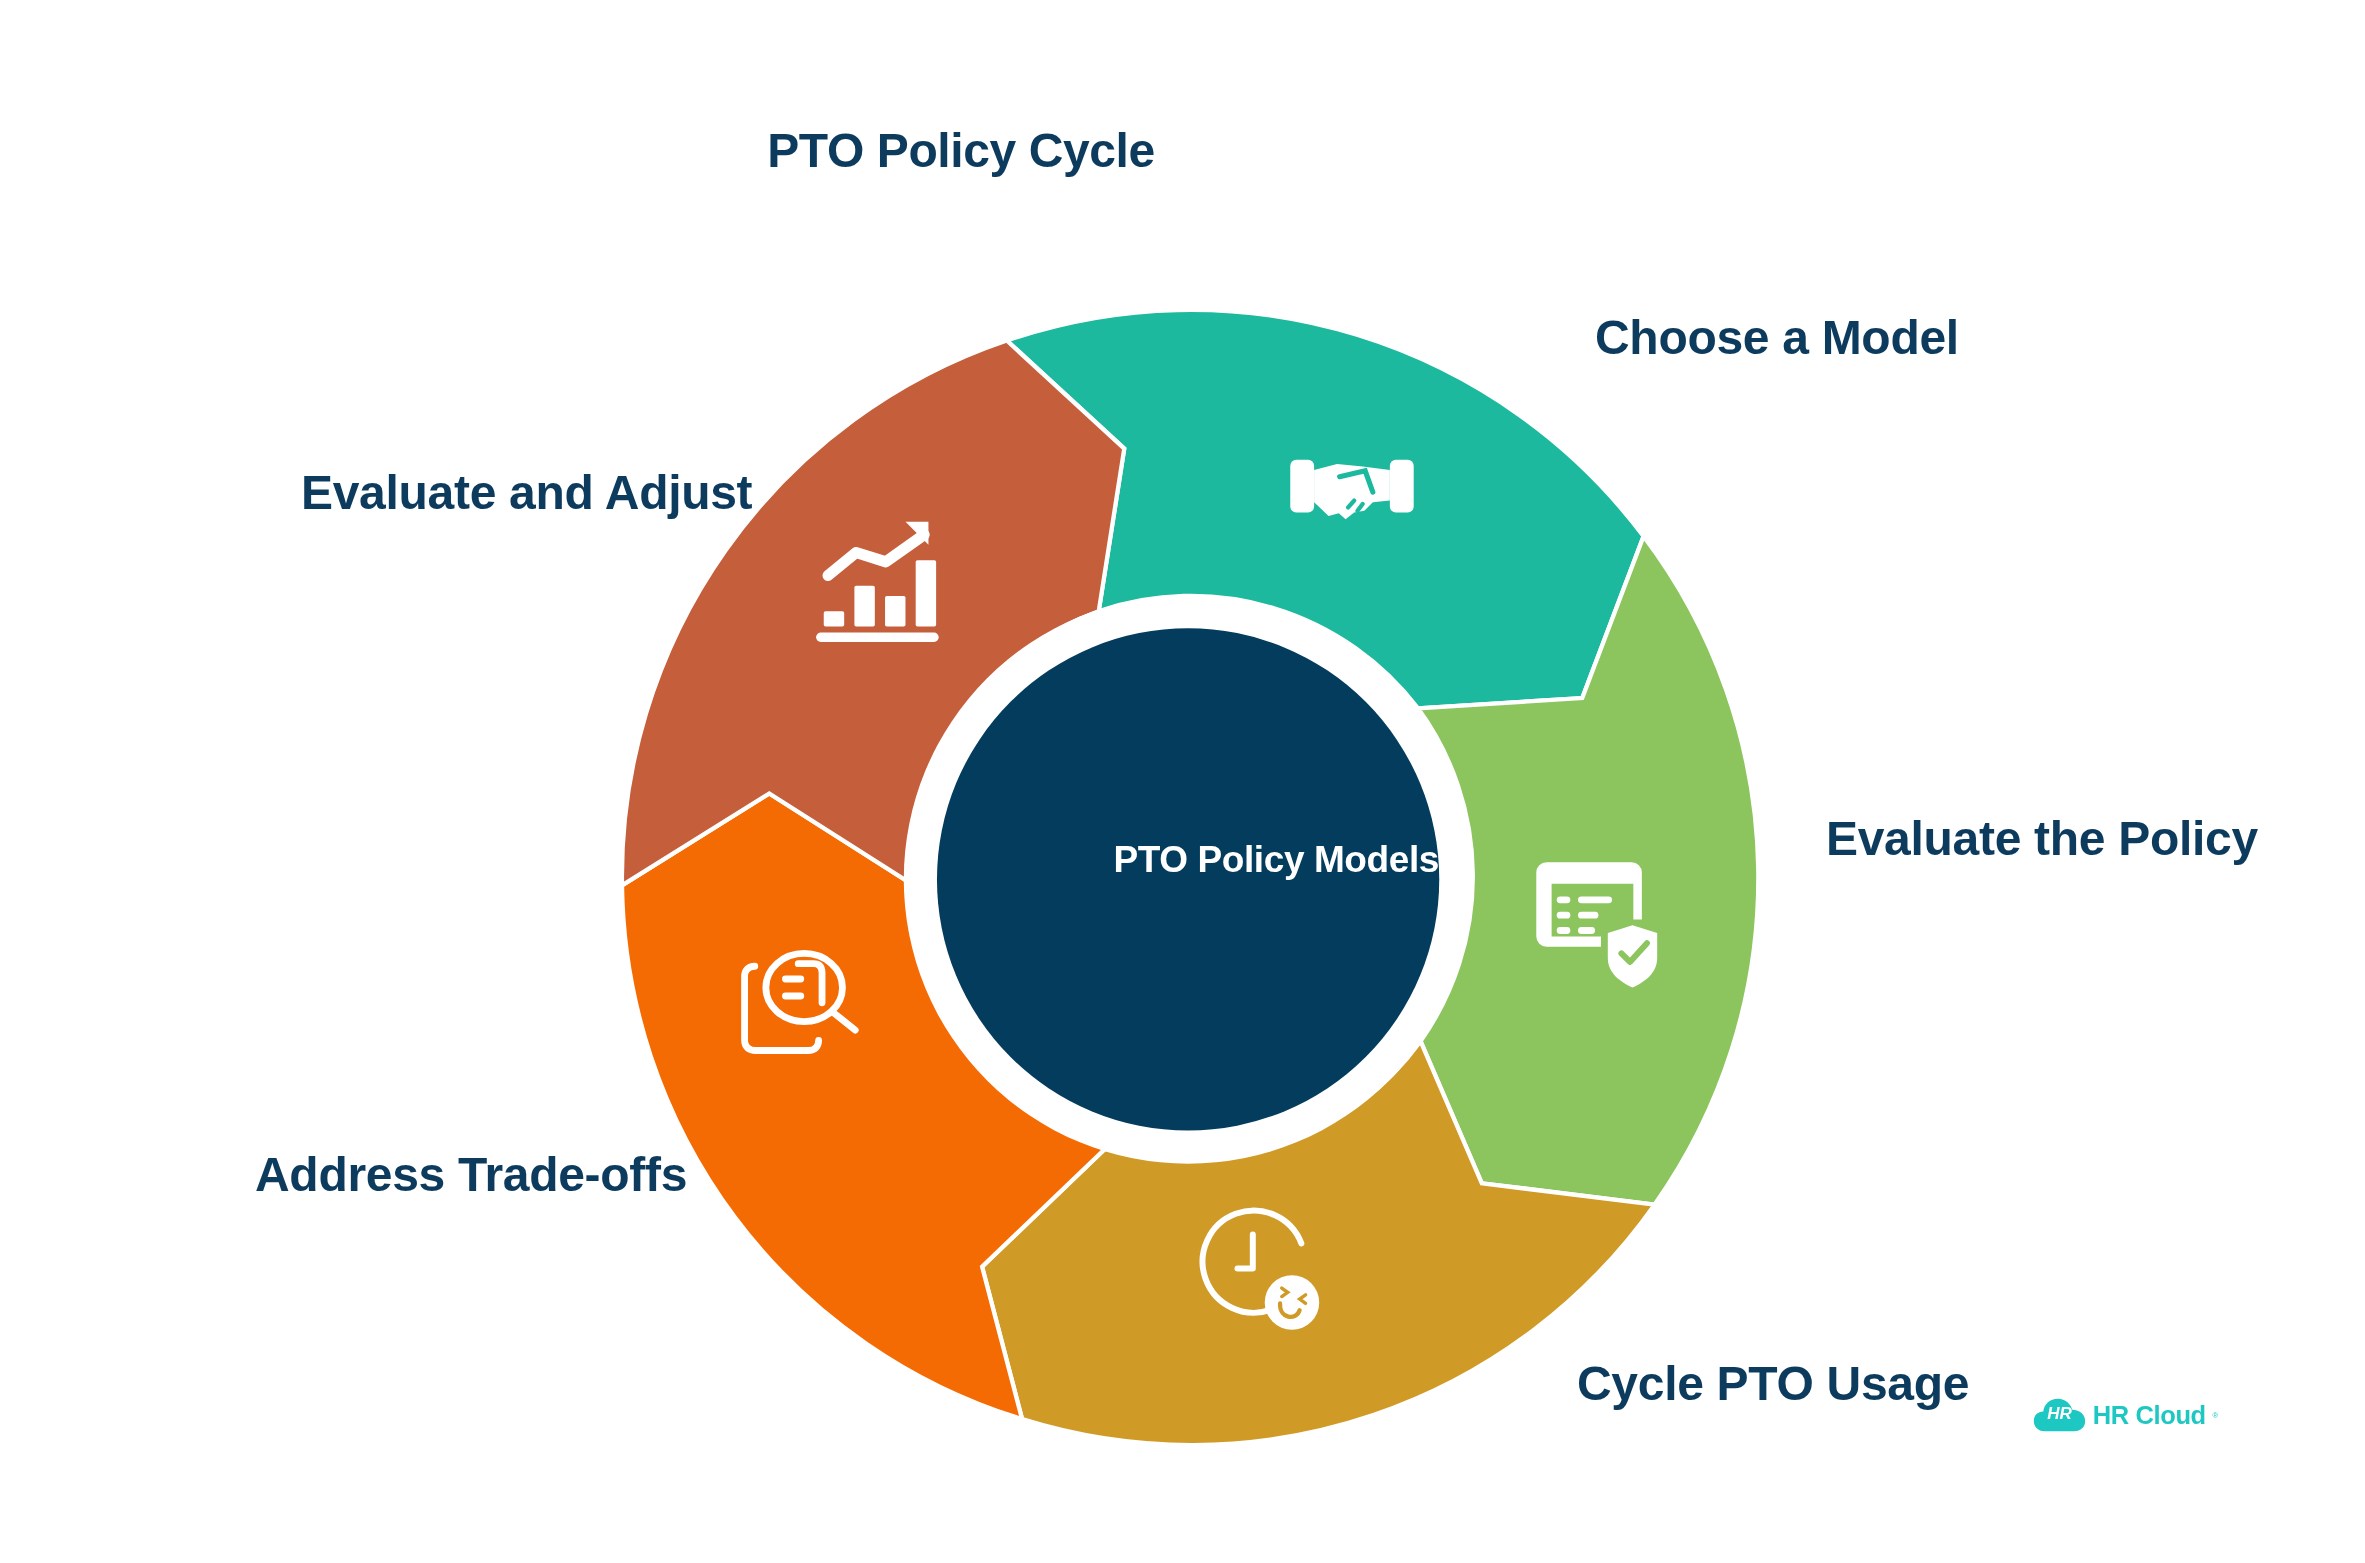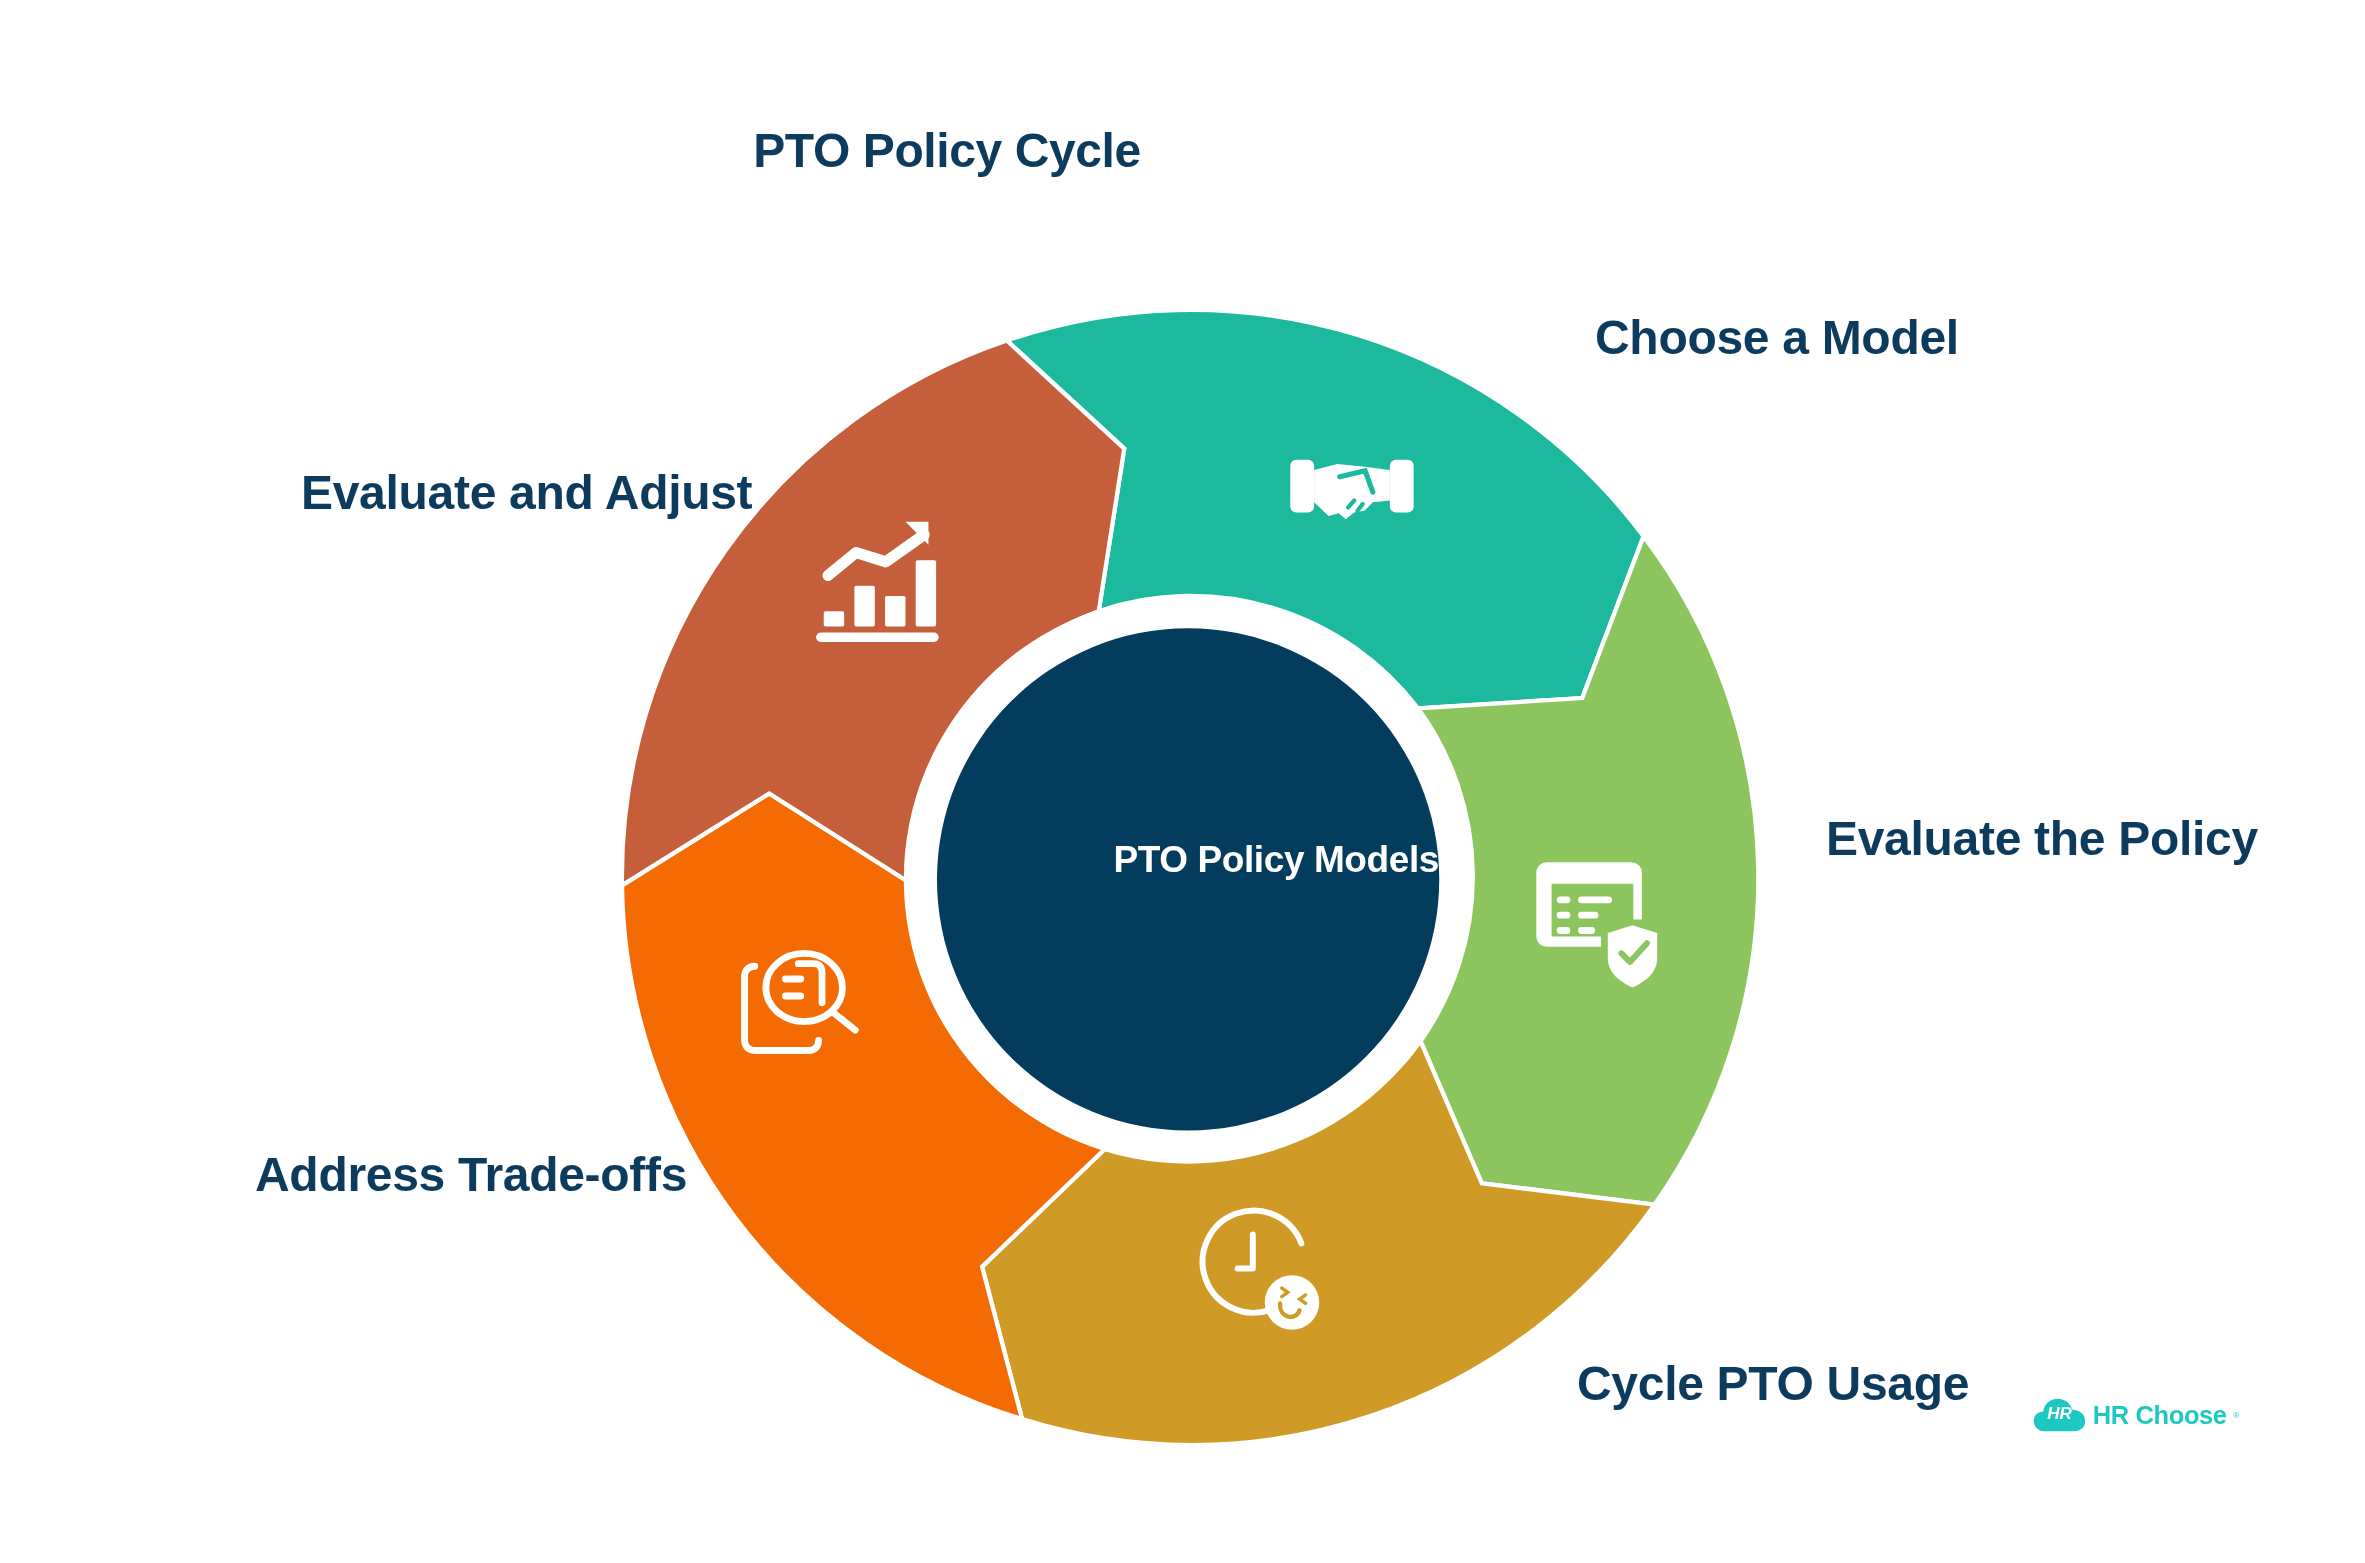--- a/index.html
+++ b/index.html
@@ -1,18 +1,18 @@
 <!DOCTYPE html>
 <html style="font-size:13.6px"><head>
 <meta charset="utf-8">
 <style>
   html, body { margin: 0; padding: 0; background: #ffffff; }
   body { width: 2366px; height: 1563px; position: relative; overflow: hidden;
          font-family: "Liberation Sans", "DejaVu Sans", sans-serif; }
-  .title { position: absolute; left: 0; width: 1894px; top: 123px; text-align: center;
+  .title { position: absolute; left: 14px; width: 1894px; top: 123px; text-align: center;
            font-size: 48px; font-weight: bold; color: #0d3b5e; letter-spacing: -0.4px; }
   .stage-label { position: absolute; font-size: 48px; font-weight: bold; color: #0d3b5e;
                  white-space: nowrap; letter-spacing: -0.3px; }
   svg.wheel { position: absolute; left: 0; top: 0; }
   .center-text { position: absolute; left: 937px; width: 502px; top: 809px; text-align: right;
                  font-size: 37px; font-weight: bold; color: #ffffff; letter-spacing: -0.4px; margin-top: 30px; }
   .logo { position: absolute; left: 2033px; top: 1397px; display: flex; align-items: center; gap: 6.8px; }
   .logo-cloud { position: relative; width: 53px; height: 36px; }
   .logo-cloud-text { position: absolute; left: 0; top: 6.8px; width: 53px; text-align: center;
                      color: #ffffff; font-size: 17px; font-weight: bold; font-style: italic; }
@@ -94,16 +94,16 @@
 <div class="stage-label" style="left:255px; top:1147px;">Address Trade-offs</div>
 <div class="stage-label" style="left:301px; top:465px;">Evaluate and Adjust</div>
 
 <div class="logo">
   <div class="logo-cloud">
     <svg width="53" height="36" viewBox="0 0 62 42">
       <path d="M14,40 C5,40 1,34 1,28 C1,21 6,17 12,17 C13,8 20,2 29,2 C38,2 44,8 46,15 C55,15 61,21 61,28 C61,35 56,40 48,40 Z" fill="#1ec8c2"></path>
     </svg>
     <div class="logo-cloud-text">HR</div>
   </div>
-  <span class="logo-text">HR Choose</span>
+  <span class="logo-text">HR Cloud</span>
     <span class="logo-tm">®</span>
 </div>
 
 
 </body></html>

